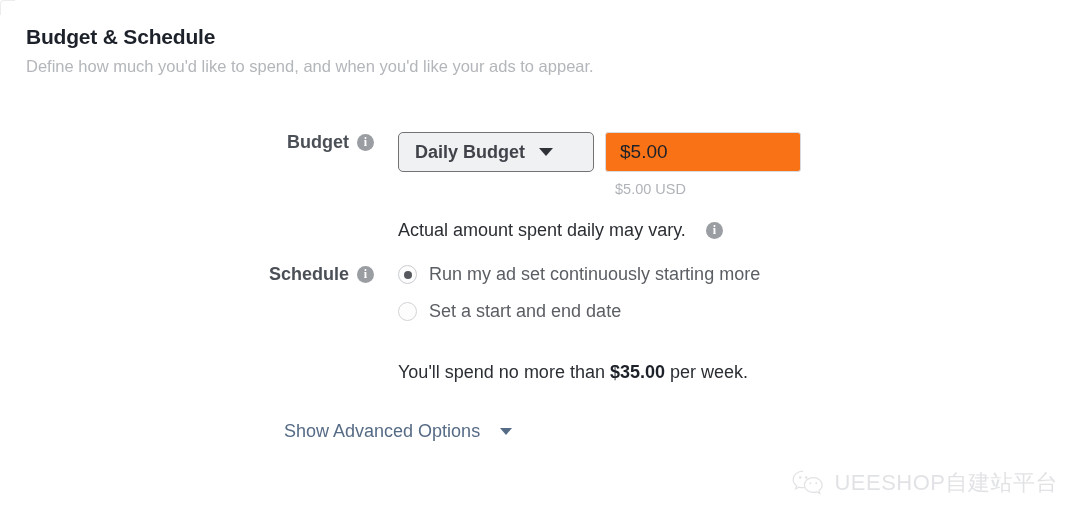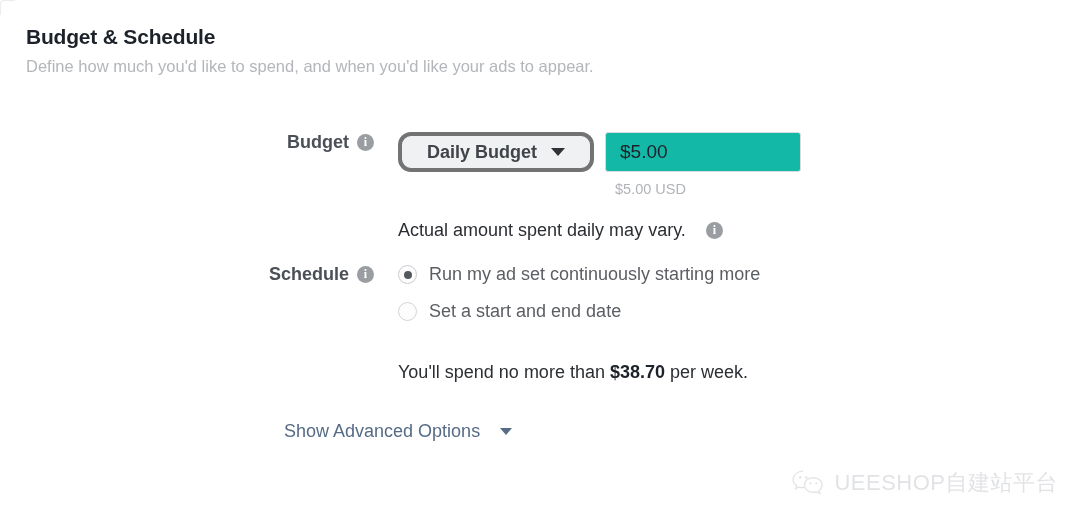--- a/index.html
+++ b/index.html
@@ -111,25 +111,24 @@
   .budget-controls {
     display: flex;
     align-items: flex-start;
     gap: 11px;
   }
   .select-button {
     height: 40px;
     min-width: 196px;
     box-sizing: border-box;
     background: #f0f1f3;
-    border: 4px solid #737373;
-    border-radius: 13px;
-    display: flex;
-    align-items: center;
-    justify-content: center;
+    border: 1px solid #737373;
+    border-radius: 5px;
+    display: flex;
+    align-items: center;
     gap: 14px;
     padding: 0 16px;
     cursor: pointer;
   }
   .select-label {
     font-size: 18px;
     font-weight: bold;
     color: #404349;
     white-space: nowrap;
   }
@@ -142,21 +141,21 @@
     flex: none;
   }
   .amount-wrap {
     display: flex;
     flex-direction: column;
   }
   .amount-input {
     width: 196px;
     height: 40px;
     box-sizing: border-box;
-    background: #14b8a6;
+    background: #f97316;
     border: 1px solid #d9dade;
     border-radius: 3px;
     padding: 0 14px;
     font-family: "Liberation Sans", sans-serif;
     font-size: 19px;
     color: #1d2129;
     outline: none;
   }
   .amount-helper {
     margin-top: 9px;
@@ -334,21 +333,21 @@
           <span class="radio-circle"></span>
           <span class="radio-label">Set a start and end date</span>
         </div>
       </div>
     </div>
   </div>
 
   <div class="form-row">
     <div class="row-label"></div>
     <div class="row-field">
-      <div class="spend-summary"><span>You'll spend no more than </span><b>$38.70</b><span> per week.</span></div>
+      <div class="spend-summary"><span>You'll spend no more than </span><b>$35.00</b><span> per week.</span></div>
     </div>
   </div>
 
   <div class="advanced-row">
     <span class="advanced-link">
       <span class="advanced-link-text">Show Advanced Options</span>
       <span class="caret-down-small"></span>
     </span>
   </div>
 

